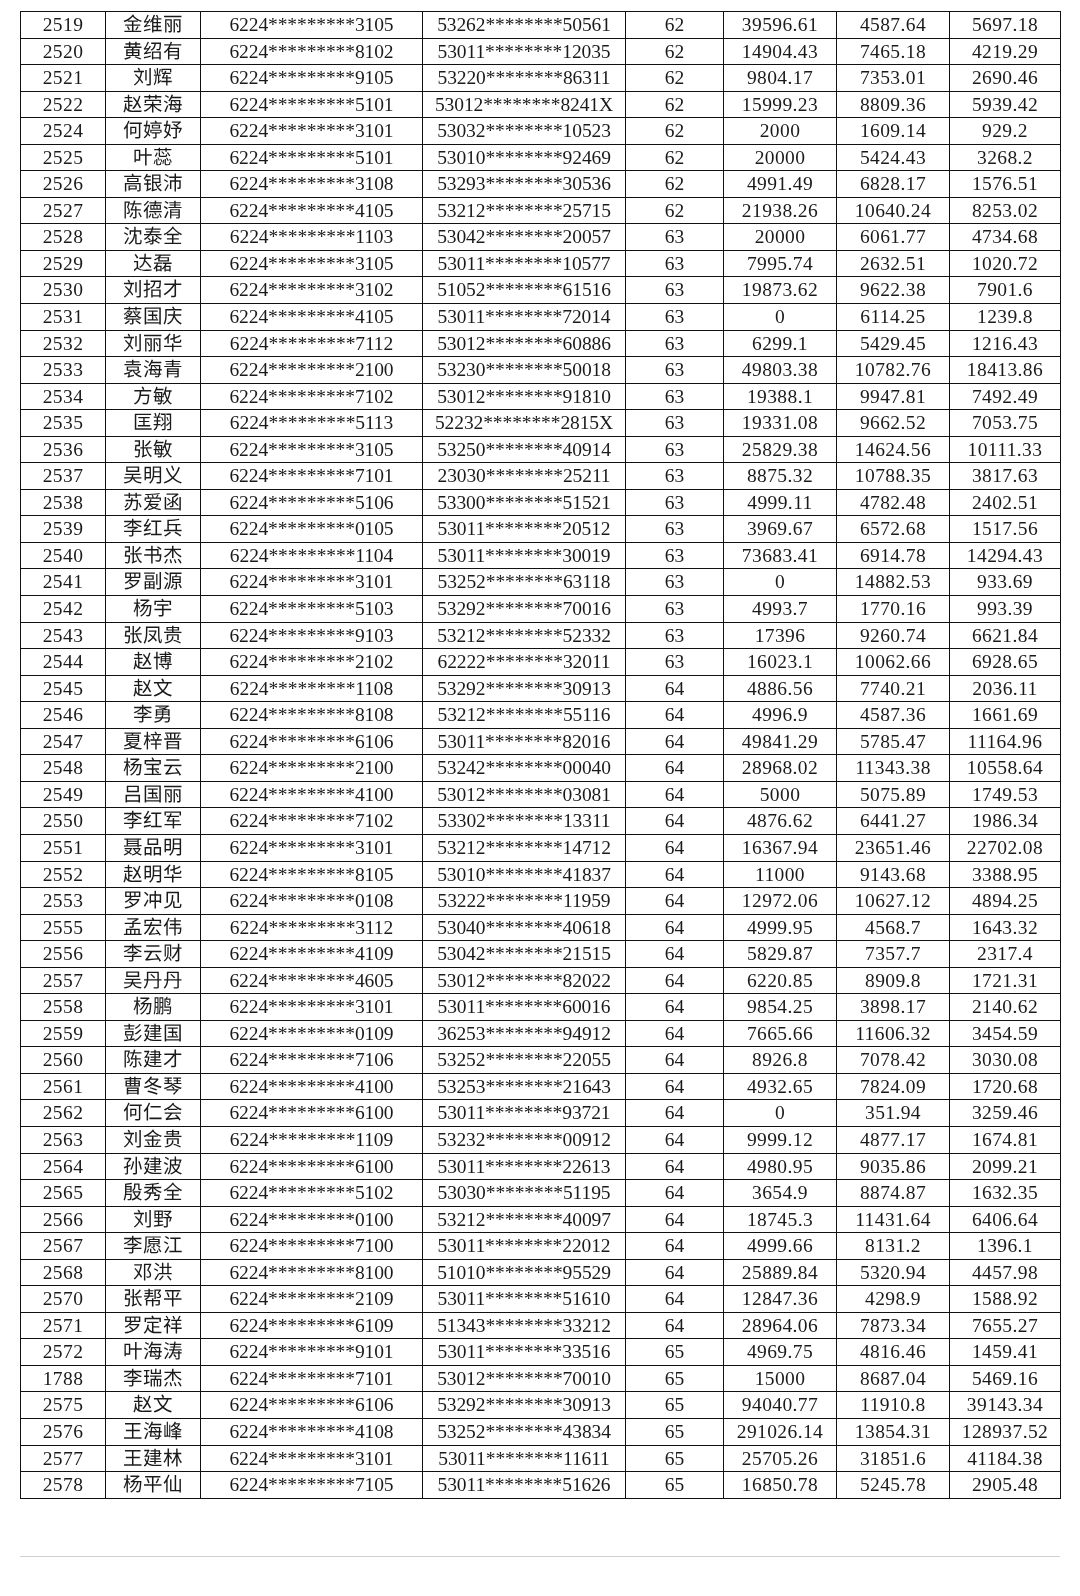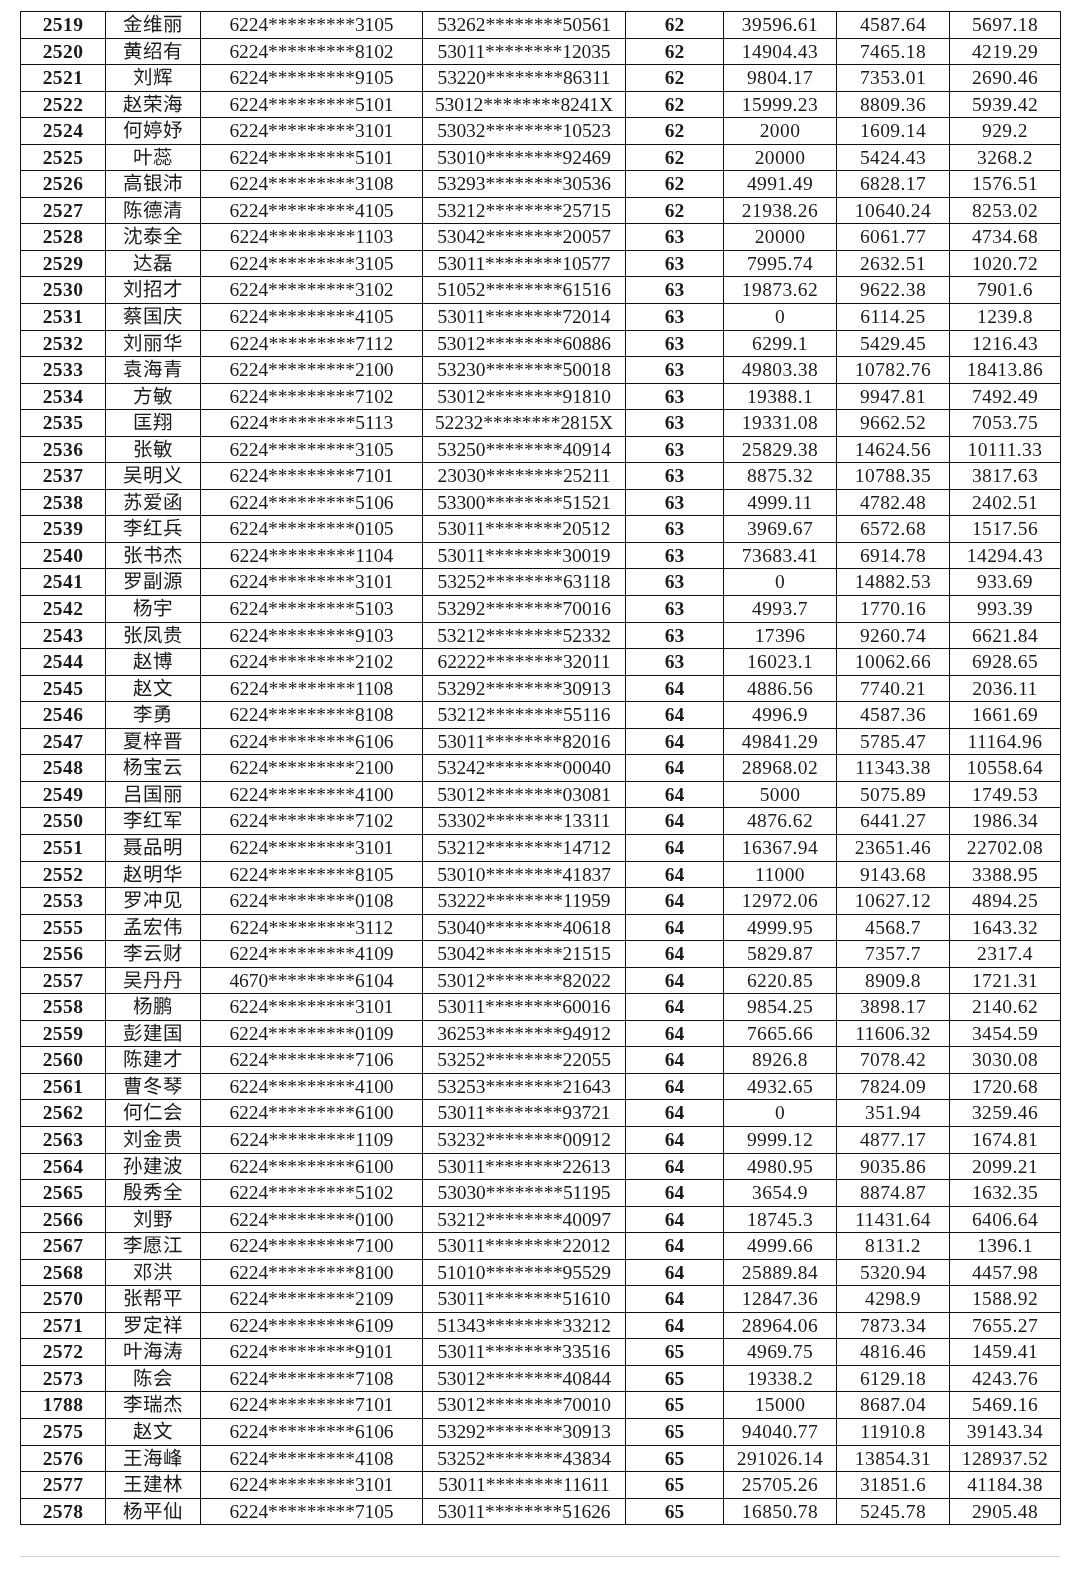--- a/index.html
+++ b/index.html
@@ -46,31 +46,31 @@
   
   col.c-seq    { width: 85px; }
   col.c-name   { width: 95px; }
   col.c-card   { width: 222px; }
   col.c-id     { width: 203px; }
   col.c-age    { width: 98px; }
   col.c-amt1   { width: 113px; }
   col.c-amt2   { width: 113px; }
   col.c-amt3   { width: 111px; }
 
-  td.seq  { font-size: 19px; letter-spacing: 0.4px; font-weight: bold; }
+  td.seq  { font-size: 19px; letter-spacing: 0.4px; }
   td.name {
     font-family: Liberation Sans, sans-serif;
     font-size: 19px;
     letter-spacing: 0.5px;
   }
   td.card, td.idno {
     font-size: 19px;
     letter-spacing: -0.1px;
   }
-  td.age  { font-size: 19px; font-weight: bold; }
+  td.age  { font-size: 19px; }
   td.amt  { font-size: 19px; letter-spacing: 0.4px; }
 
   
   #baseline {
     position: absolute;
     left: 20px;
     top: 1556px;
     width: 1040px;
     height: 1px;
     background: #cfcfcf;
@@ -448,21 +448,21 @@
           <td class="card">6224*********4109</td>
           <td class="idno">53042********21515</td>
           <td class="age">64</td>
           <td class="amt">5829.87</td>
           <td class="amt">7357.7</td>
           <td class="amt">2317.4</td>
         </tr>
         <tr>
           <td class="seq">2557</td>
           <td class="name">吴丹丹</td>
-          <td class="card">4670*********6104</td>
+          <td class="card">6224*********4605</td>
           <td class="idno">53012********82022</td>
           <td class="age">64</td>
           <td class="amt">6220.85</td>
           <td class="amt">8909.8</td>
           <td class="amt">1721.31</td>
         </tr>
         <tr>
           <td class="seq">2558</td>
           <td class="name">杨鹏</td>
           <td class="card">6224*********3101</td>
@@ -596,30 +596,20 @@
           <td class="seq">2572</td>
           <td class="name">叶海涛</td>
           <td class="card">6224*********9101</td>
           <td class="idno">53011********33516</td>
           <td class="age">65</td>
           <td class="amt">4969.75</td>
           <td class="amt">4816.46</td>
           <td class="amt">1459.41</td>
         </tr>
         <tr>
-          <td class="seq">2573</td>
-          <td class="name">陈会</td>
-          <td class="card">6224*********7108</td>
-          <td class="idno">53012********40844</td>
-          <td class="age">65</td>
-          <td class="amt">19338.2</td>
-          <td class="amt">6129.18</td>
-          <td class="amt">4243.76</td>
-        </tr>
-        <tr>
           <td class="seq">1788</td>
           <td class="name">李瑞杰</td>
           <td class="card">6224*********7101</td>
           <td class="idno">53012********70010</td>
           <td class="age">65</td>
           <td class="amt">15000</td>
           <td class="amt">8687.04</td>
           <td class="amt">5469.16</td>
         </tr>
         <tr>

